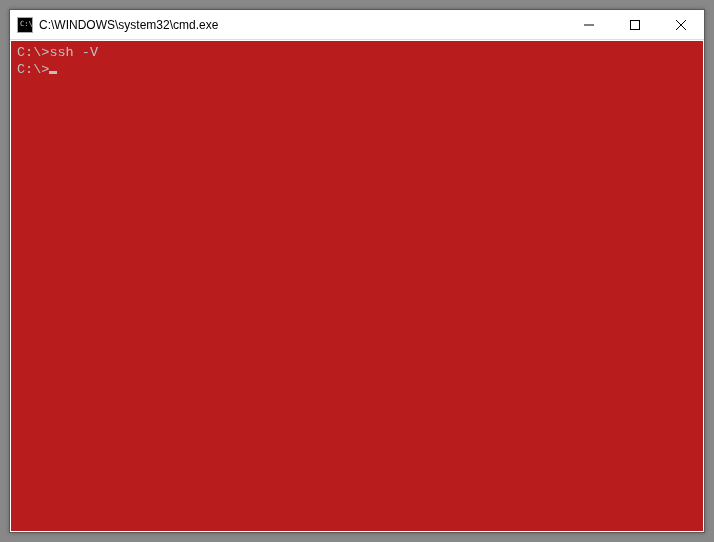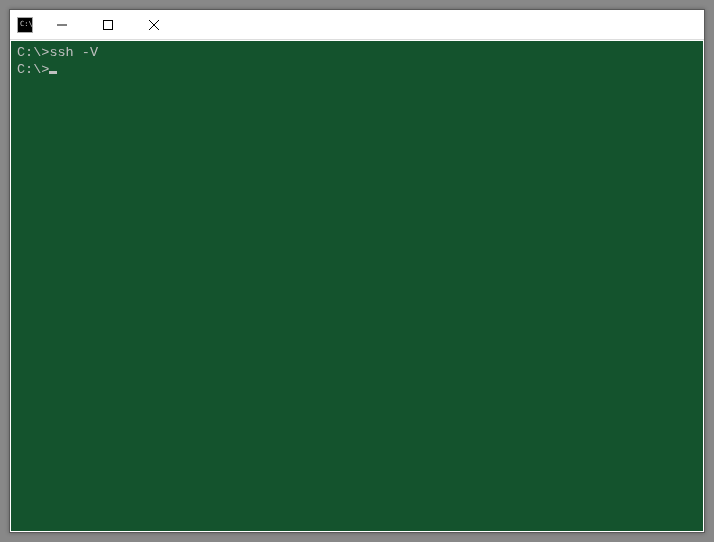--- a/index.html
+++ b/index.html
@@ -57,21 +57,21 @@
       font-size: 10px;
       color: #000;
       font-family: "Segoe UI", sans-serif;
     }
     .titlebar-btn svg {
       width: 10px;
       height: 10px;
     }
     .terminal {
       flex: 1;
-      background: #14532d;
+      background: #b91c1c;
       color: #c0c0c0;
       font-family: Consolas, "Courier New", monospace;
       font-size: 13.5px;
       line-height: 1.25;
       padding: 4px 6px;
       white-space: pre;
       overflow: hidden;
       margin: 1px;
     }
     .cursor {
@@ -87,20 +87,21 @@
 
 <div class="window">
   <div class="titlebar">
     <span class="titlebar-icon">
       <svg viewBox="0 0 16 16">
         <rect x="0" y="0" width="16" height="16" fill="#000"></rect>
         <rect x="0.5" y="0.5" width="15" height="15" fill="none" stroke="#aaa" stroke-width="1"></rect>
         <text x="3" y="9" font-family="monospace" font-size="7" fill="#ccc">C:\</text>
       </svg>
     </span>
+    <span class="titlebar-title">C:\WINDOWS\system32\cmd.exe</span>
     <div class="titlebar-controls">
       <div class="titlebar-btn">
         <svg viewBox="0 0 10 10">
             <line x1="0" y1="5" x2="10" y2="5" stroke="#000" stroke-width="1"></line>
           </svg>
       </div>
       <div class="titlebar-btn">
         <svg viewBox="0 0 10 10">
             <rect x="0.5" y="0.5" width="9" height="9" fill="none" stroke="#000" stroke-width="1"></rect>
           </svg>

